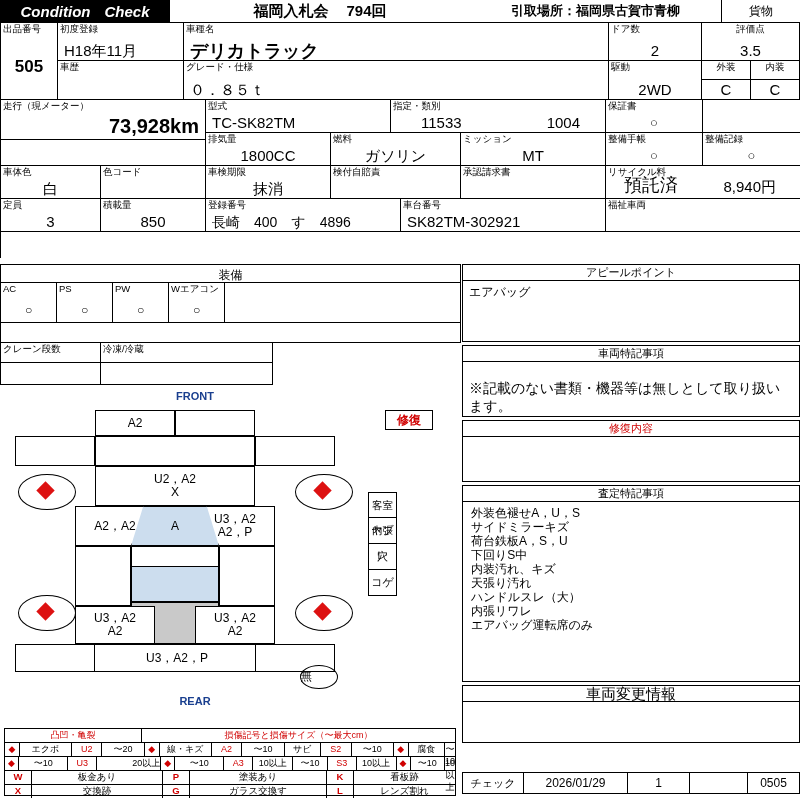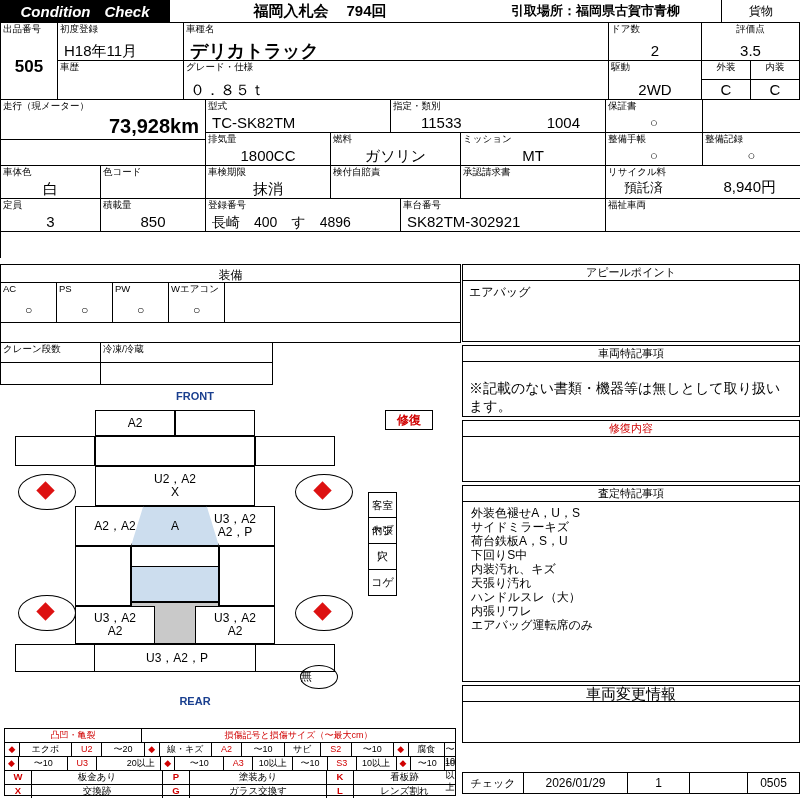--- a/index.html
+++ b/index.html
@@ -182,21 +182,21 @@
     <div class="c" style="position:absolute;left:330px;top:66px;width:130px;height:33px;">
       <div class="lcap">検付自賠責</div>
       <div class="vc"></div>
     </div>
     <div class="c" style="position:absolute;left:460px;top:66px;width:145px;height:33px;">
       <div class="lcap">承認請求書</div>
       <div class="vc"></div>
     </div>
     <div class="c" style="position:absolute;left:605px;top:66px;width:195px;height:33px;border-right:1px solid #000;">
       <div class="lcap">リサイクル料</div>
-      <div style="position:absolute;left:18px;bottom:1px;font-size:13px;">預託済</div>
+      <div style="position:absolute;left:18px;bottom:1px;font-size:18px;">預託済</div>
       <div style="position:absolute;right:24px;bottom:1px;font-size:15px;">8,940円</div>
     </div>
 
     <div class="c" style="position:absolute;left:0;top:99px;width:100px;height:33px;">
       <div class="lcap">定員</div>
       <div class="vc">3</div>
     </div>
     <div class="c" style="position:absolute;left:100px;top:99px;width:105px;height:33px;">
       <div class="lcap">積載量</div>
       <div class="vc">850</div>
@@ -371,21 +371,21 @@
       <div style="width:42px;border-right:1px solid #000;text-align:center;">〜10</div>
       <div style="width:14px;border-right:1px solid #000;text-align:center;color:#d00000;">◆</div>
       <div style="width:36px;border-right:1px solid #000;text-align:center;">腐食</div>
       <div style="flex:1;text-align:center;">〜10</div>
     </div>
 
     <div style="display:flex;height:13px;border-bottom:1px solid #000;font-size:9px;line-height:12px;">
       <div style="width:14px;border-right:1px solid #000;text-align:center;color:#d00000;">◆</div>
       <div style="width:52px;border-right:1px solid #000;text-align:center;">〜10</div>
       <div style="width:30px;border-right:1px solid #000;text-align:center;color:#d00000;">U3</div>
-      <div style="width:42px;border-right:1px solid #000;text-align:center;margin-left:24px;">20以上</div>
+      <div style="width:42px;border-right:1px solid #000;text-align:right;margin-left:24px;">20以上</div>
       <div style="width:14px;border-right:1px solid #000;text-align:center;color:#d00000;">◆</div>
       <div style="width:52px;border-right:1px solid #000;text-align:center;">〜10</div>
       <div style="width:30px;border-right:1px solid #000;text-align:center;color:#d00000;">A3</div>
       <div style="width:42px;border-right:1px solid #000;text-align:center;">10以上</div>
       <div style="width:36px;border-right:1px solid #000;text-align:center;">〜10</div>
       <div style="width:30px;border-right:1px solid #000;text-align:center;color:#d00000;">S3</div>
       <div style="width:42px;border-right:1px solid #000;text-align:center;">10以上</div>
       <div style="width:14px;border-right:1px solid #000;text-align:center;color:#d00000;">◆</div>
       <div style="width:36px;border-right:1px solid #000;text-align:center;">〜10</div>
       <div style="flex:1;text-align:center;">10以上</div>

